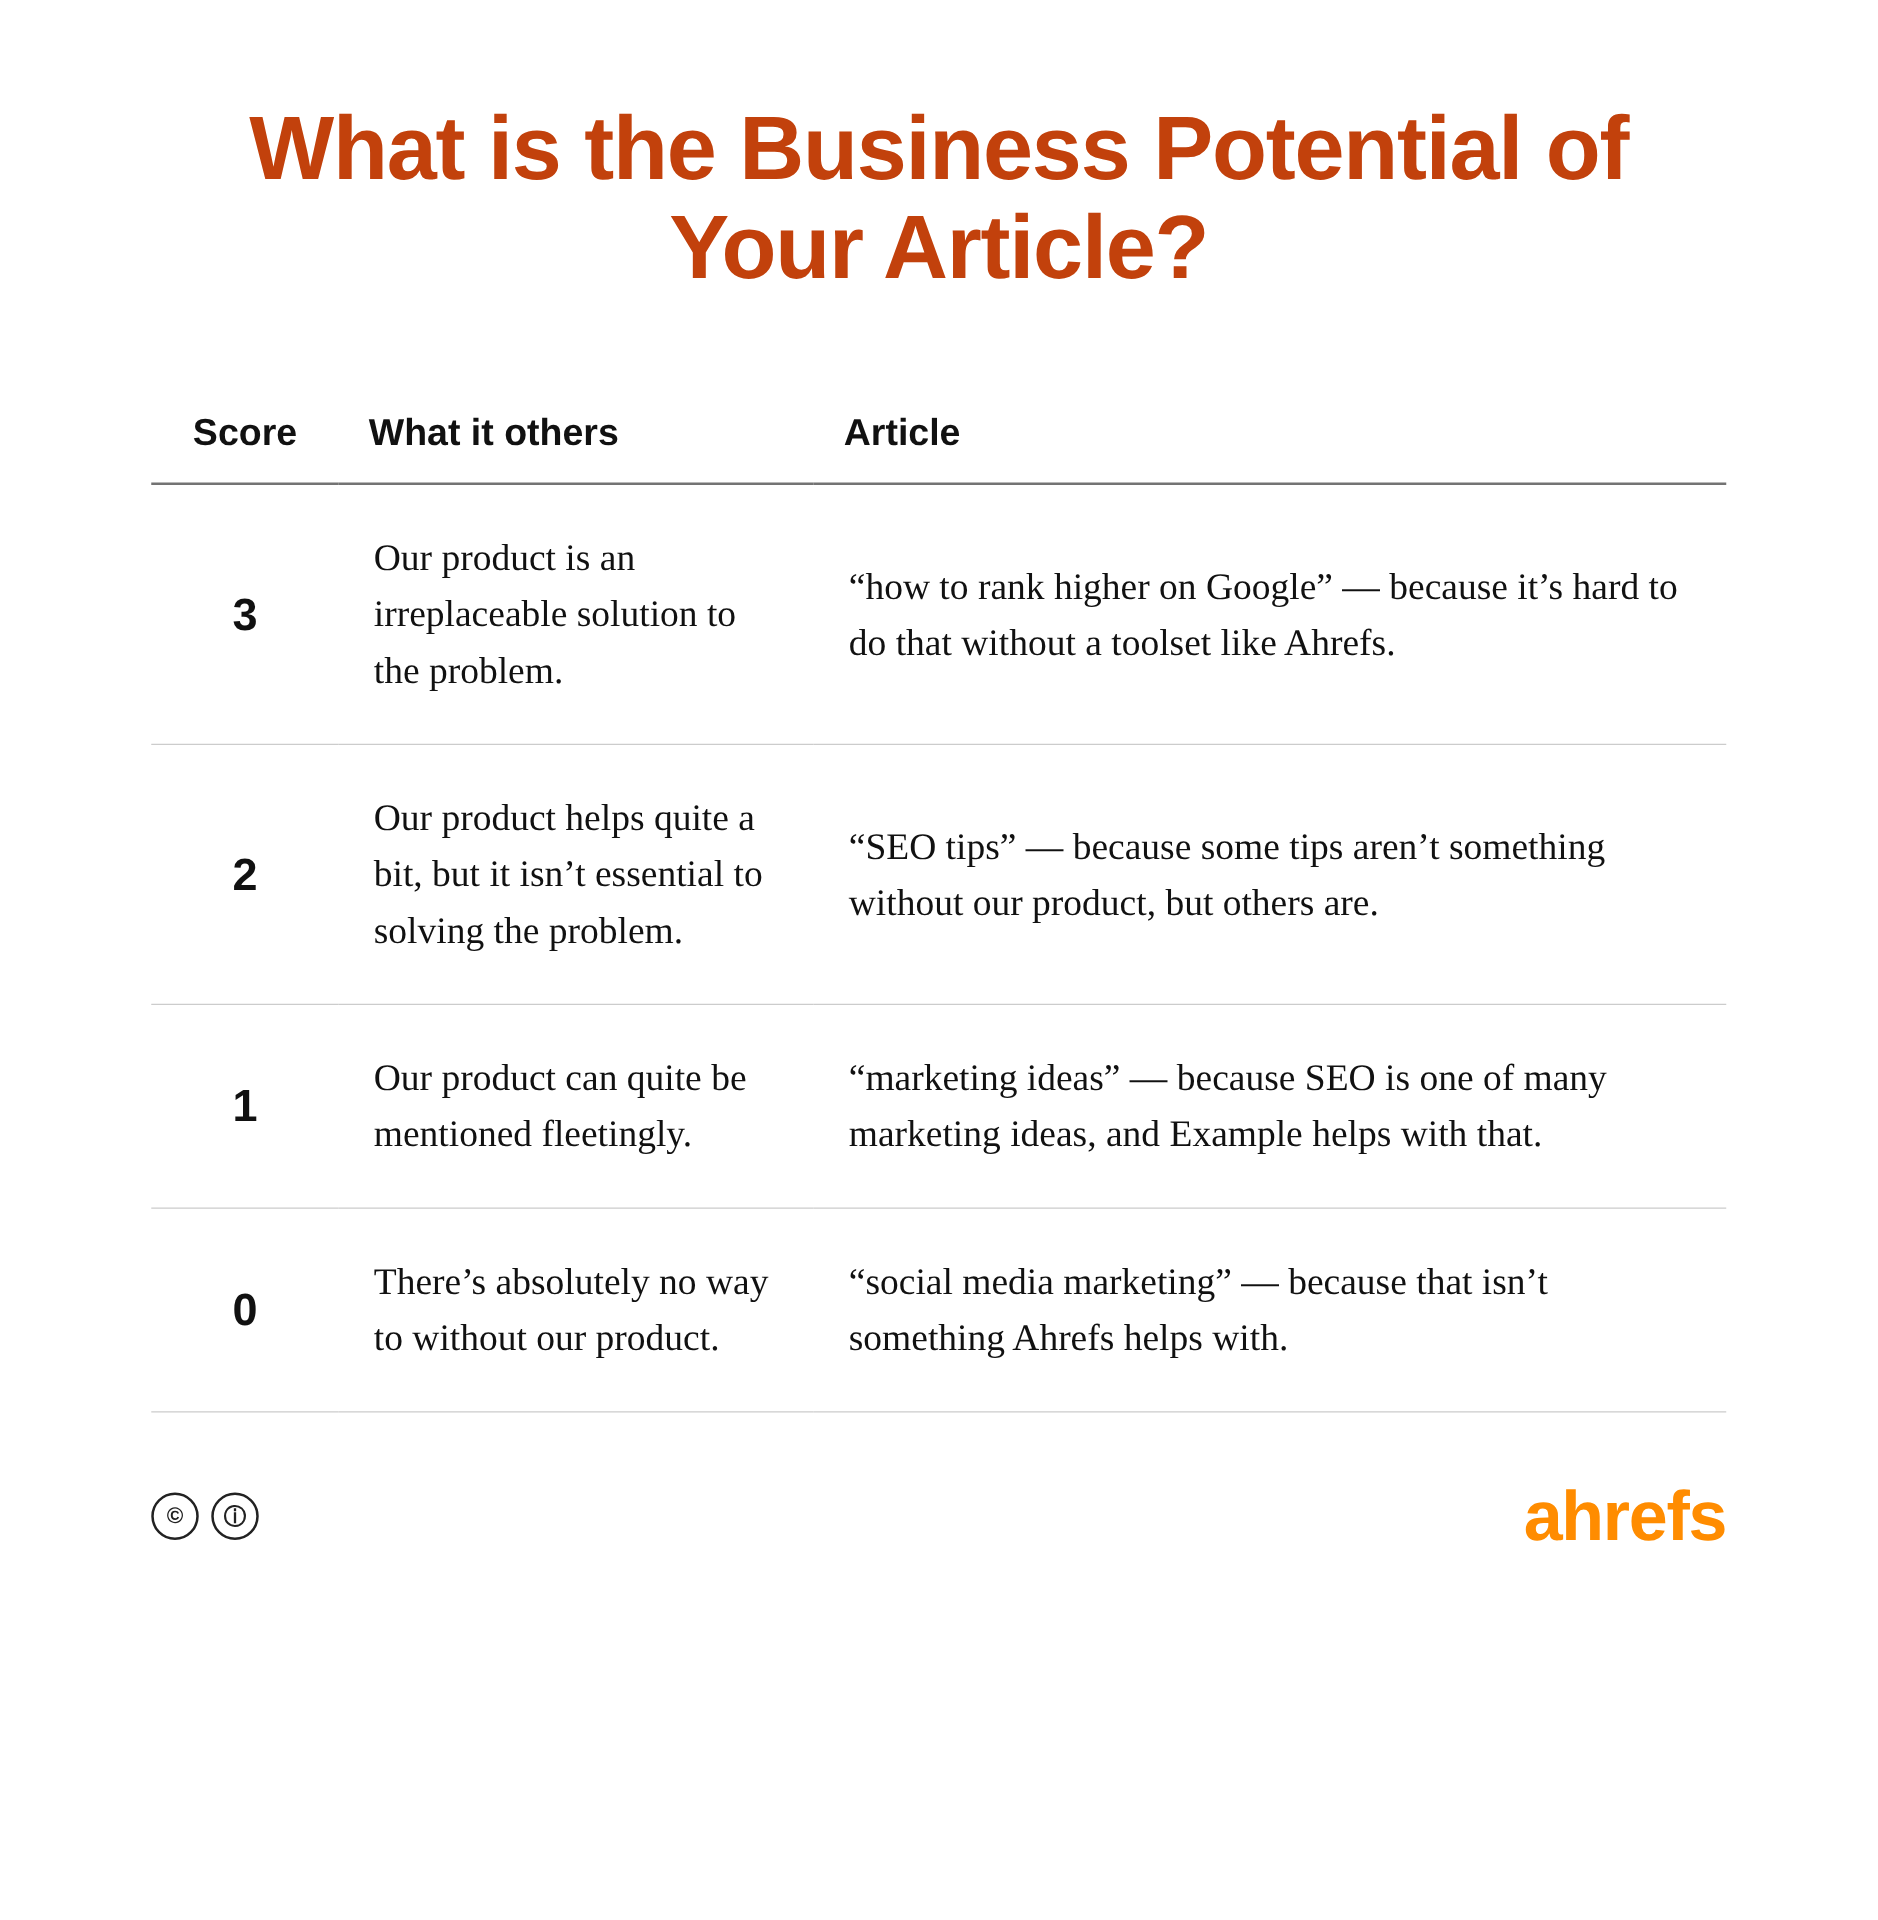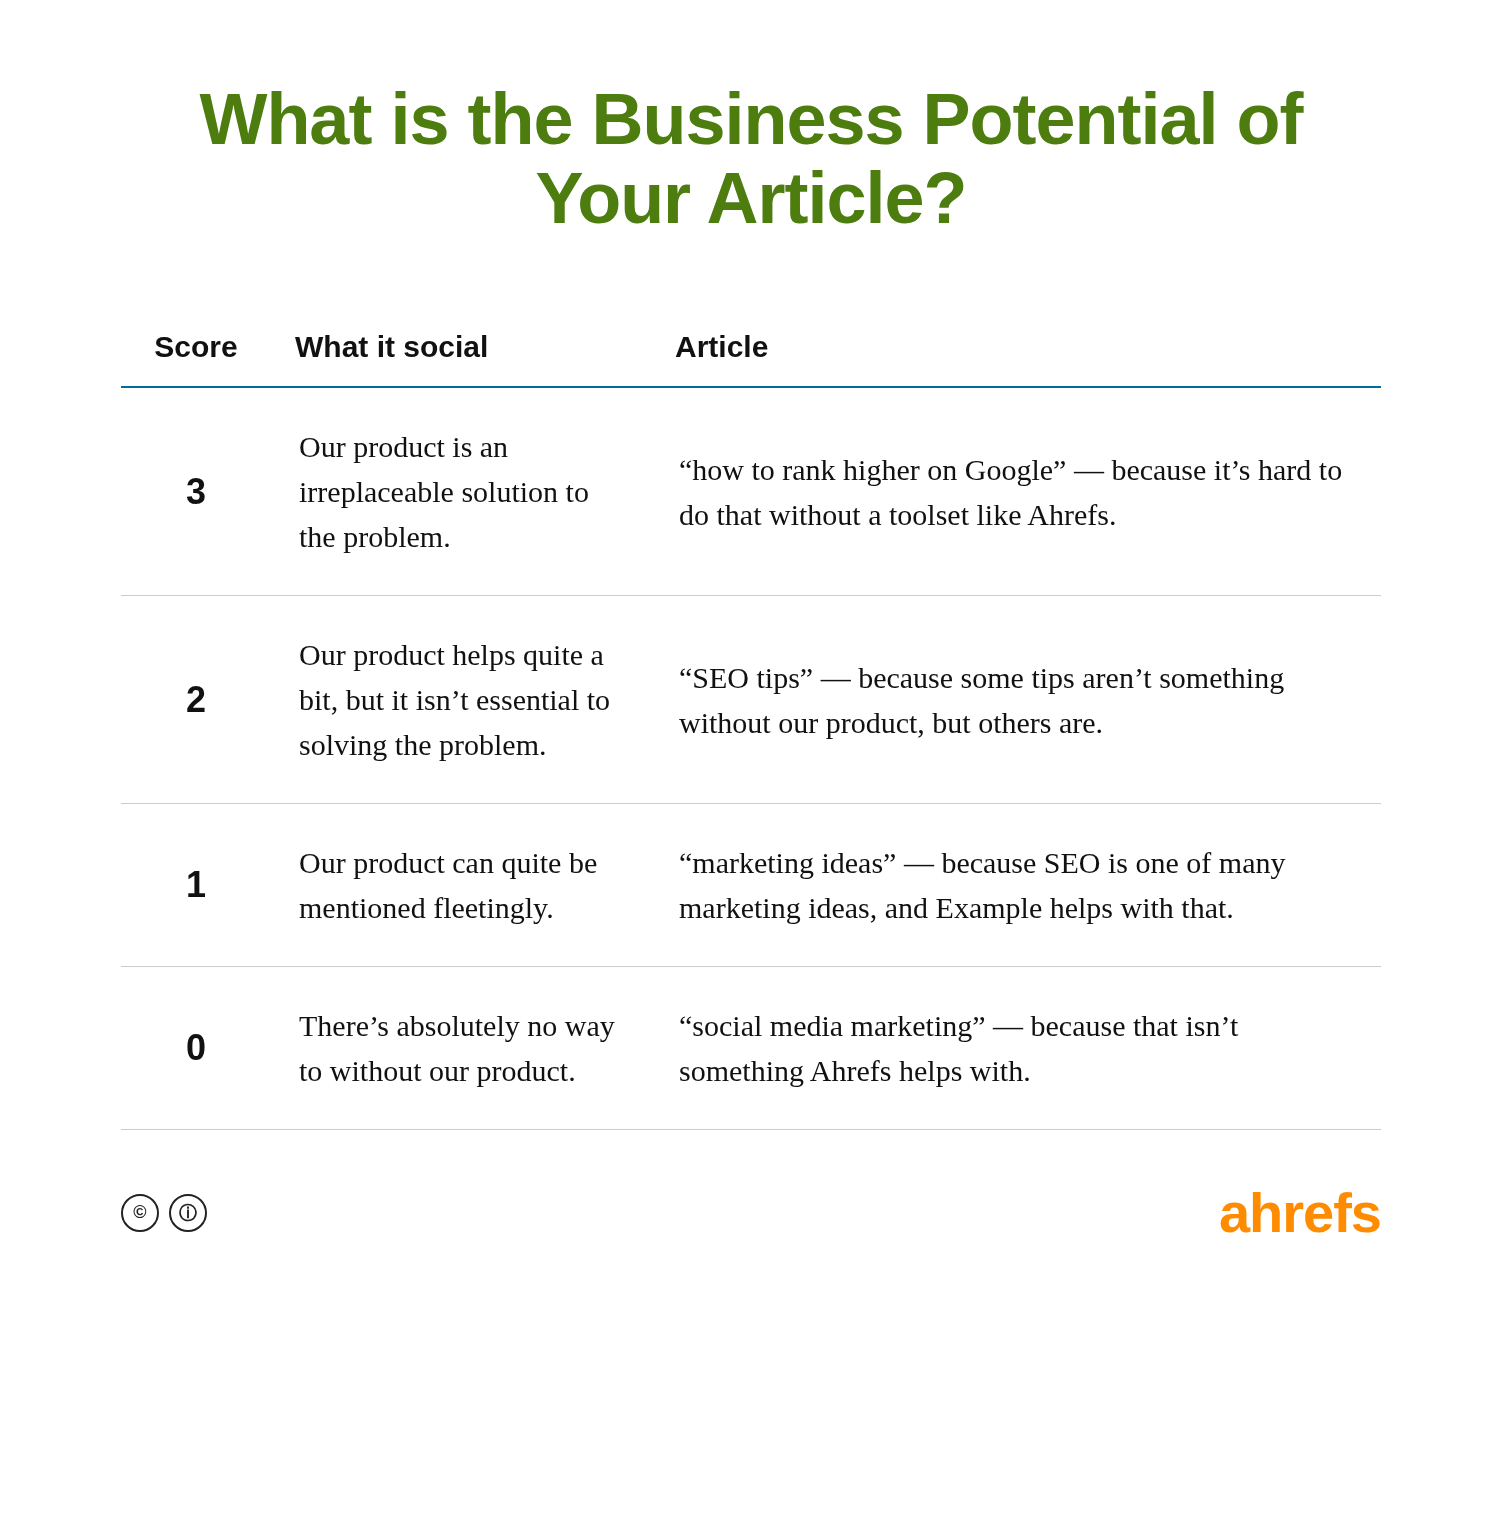--- a/index.html
+++ b/index.html
@@ -28,40 +28,40 @@
       padding: 80px 120px 60px 120px;
       position: relative;
     }
 
     .main-title {
       font-family: 'Arial Black', 'Arial', sans-serif;
       font-weight: 900;
       font-size: 72px;
       line-height: 1.1;
       text-align: center;
-      color: #4d7c0f;
+      color: #c2410c;
       margin-bottom: 70px;
       letter-spacing: -1px;
     }
 
     .table-wrapper {
       width: 100%;
       max-width: 1260px;
     }
 
     table {
       width: 100%;
       border-collapse: collapse;
       font-size: 30px;
       line-height: 1.4;
       color: #111111;
     }
 
     thead tr {
-      border-bottom: 2px solid #0369a1;
+      border-bottom: 2px solid #737373;
     }
 
     thead th {
       padding: 18px 24px 18px 24px;
       text-align: left;
       font-family: 'Arial', sans-serif;
       font-weight: 700;
       font-size: 30px;
       color: #111111;
     }
@@ -142,21 +142,21 @@
 
 <div class="page-container">
 
   <h1 class="main-title">What is the Business Potential of Your Article?</h1>
 
   <div class="table-wrapper">
     <table>
       <thead>
         <tr>
           <th>Score</th>
-          <th>What it social</th>
+          <th>What it others</th>
           <th>Article</th>
         </tr>
       </thead>
       <tbody id="table-body">
       <tr>
             <td>3</td>
             <td>Our product is an irreplaceable solution to the problem.</td>
             <td>“how to rank higher on Google” — because it’s hard to do that without a toolset like Ahrefs.</td>
           </tr>
           <tr>

